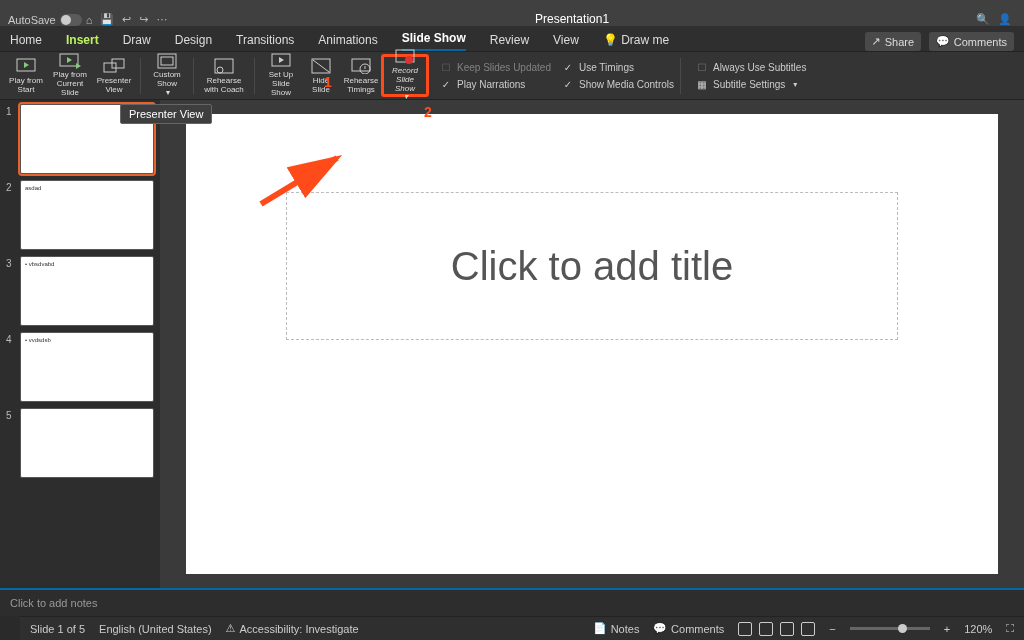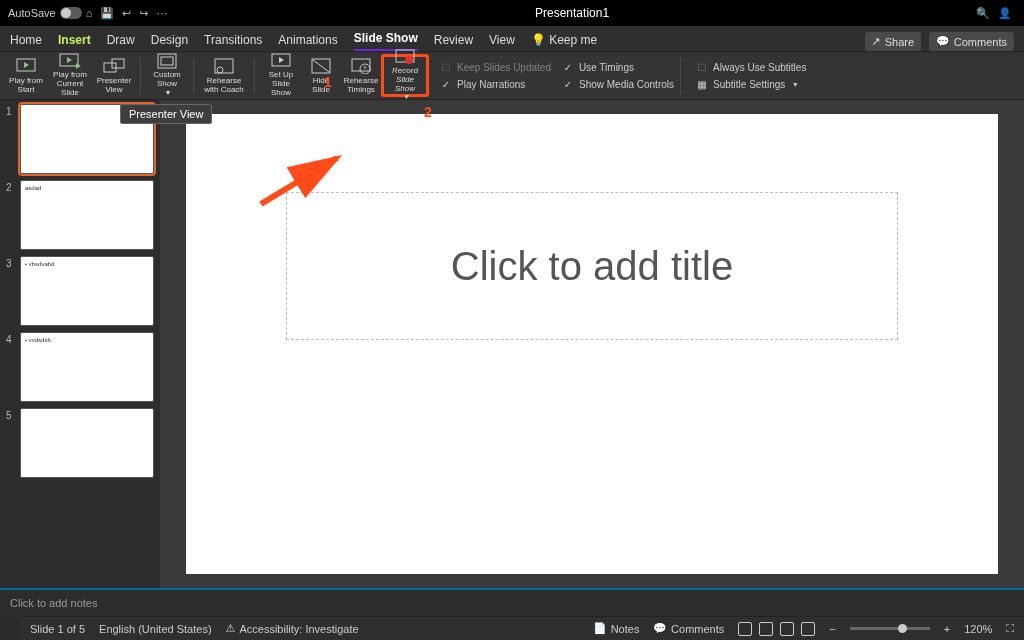--- a/index.html
+++ b/index.html
@@ -1,30 +1,30 @@
 <!DOCTYPE html>
 <html><head>
 <meta charset="utf-8">
 <style>
 * { box-sizing: border-box; margin: 0; padding: 0; font-family: -apple-system, "Segoe UI", Arial, sans-serif; }
 html, body { width: 1024px; height: 640px; background: #2a2a2a; color: #ddd; overflow: hidden; }
 
 
-.titlebar { height: 26px; background: #000000; display: flex; align-items: center; padding: 0 8px; font-size: 11px; color: #ccc; }
+.titlebar { height: 26px; background: #404040; display: flex; align-items: flex-end; padding: 0 8px; font-size: 11px; color: #ccc; }
 .titlebar .spacer { flex: 1; }
 .titlebar .title { color: #fff; font-size: 12px; }
 .titlebar .iconbtn { margin: 0 4px; opacity: .85; }
 .autosave { display: flex; align-items: center; gap: 4px; }
 .toggle-off { width: 22px; height: 12px; background: #5a5a5a; border-radius: 6px; position: relative; }
 .toggle-off::after { content: ""; width: 10px; height: 10px; background: #ccc; border-radius: 50%; position: absolute; top: 1px; left: 1px; }
 
 
-.tabs { height: 26px; background: #2f2f2f; display: flex; align-items: flex-end; padding: 0 10px; gap: 16px; font-size: 12px; border-bottom: 1px solid #222; }
+.tabs { height: 26px; background: #2f2f2f; display: flex; align-items: flex-end; padding: 0 10px; gap: 24px; font-size: 12px; border-bottom: 1px solid #222; }
 .tab { padding-bottom: 4px; color: #ddd; cursor: pointer; }
-.tab.active { color: #fff; font-weight: 600; border-bottom: 2px solid #6d28d9; }
+.tab.active { color: #fff; font-weight: 600; border-bottom: 2px solid #0369a1; }
 .tabs .right { margin-left: auto; display: flex; gap: 8px; }
 .btn-pill { background: #4a4a4a; border-radius: 3px; padding: 3px 7px; font-size: 11px; display: flex; align-items: center; gap: 4px; }
 
 
 .ribbon { height: 48px; background: #343434; display: flex; align-items: center; padding: 2px 6px; gap: 2px; border-bottom: 1px solid #222; }
 .rgroup { display: flex; height: 100%; }
 .rbtn { width: 40px; height: 100%; display: flex; flex-direction: column; align-items: center; justify-content: center; font-size: 8px; line-height: 1.1; text-align: center; color: #ddd; cursor: pointer; padding: 0 2px; }
 .rbtn.wider { width: 48px; }
 .rbtn .ricon { width: 22px; height: 18px; display: flex; align-items: center; justify-content: center; margin-bottom: 2px; }
 .sep { width: 1px; height: 36px; background: #4a4a4a; margin: 0 4px; }
@@ -91,21 +91,21 @@
 <div class="tabs">
   <div class="tab">Home</div>
   <div class="tab" style="font-weight:700;color:#bef264">Insert</div>
   <div class="tab">Draw</div>
   <div class="tab">Design</div>
   <div class="tab">Transitions</div>
   <div class="tab">Animations</div>
   <div class="tab active">Slide Show</div>
   <div class="tab">Review</div>
   <div class="tab">View</div>
-  <div class="tab">💡 <span>Keep me</span></div>
+  <div class="tab">💡 <span>Draw me</span></div>
   <div class="right">
     <div class="btn-pill">↗ <span>Share</span></div>
     <div class="btn-pill">💬 <span>Comments</span></div>
   </div>
 </div>
 
 <div class="ribbon">
   <div class="rgroup">
     <div class="rbtn">
       <span class="ricon">

